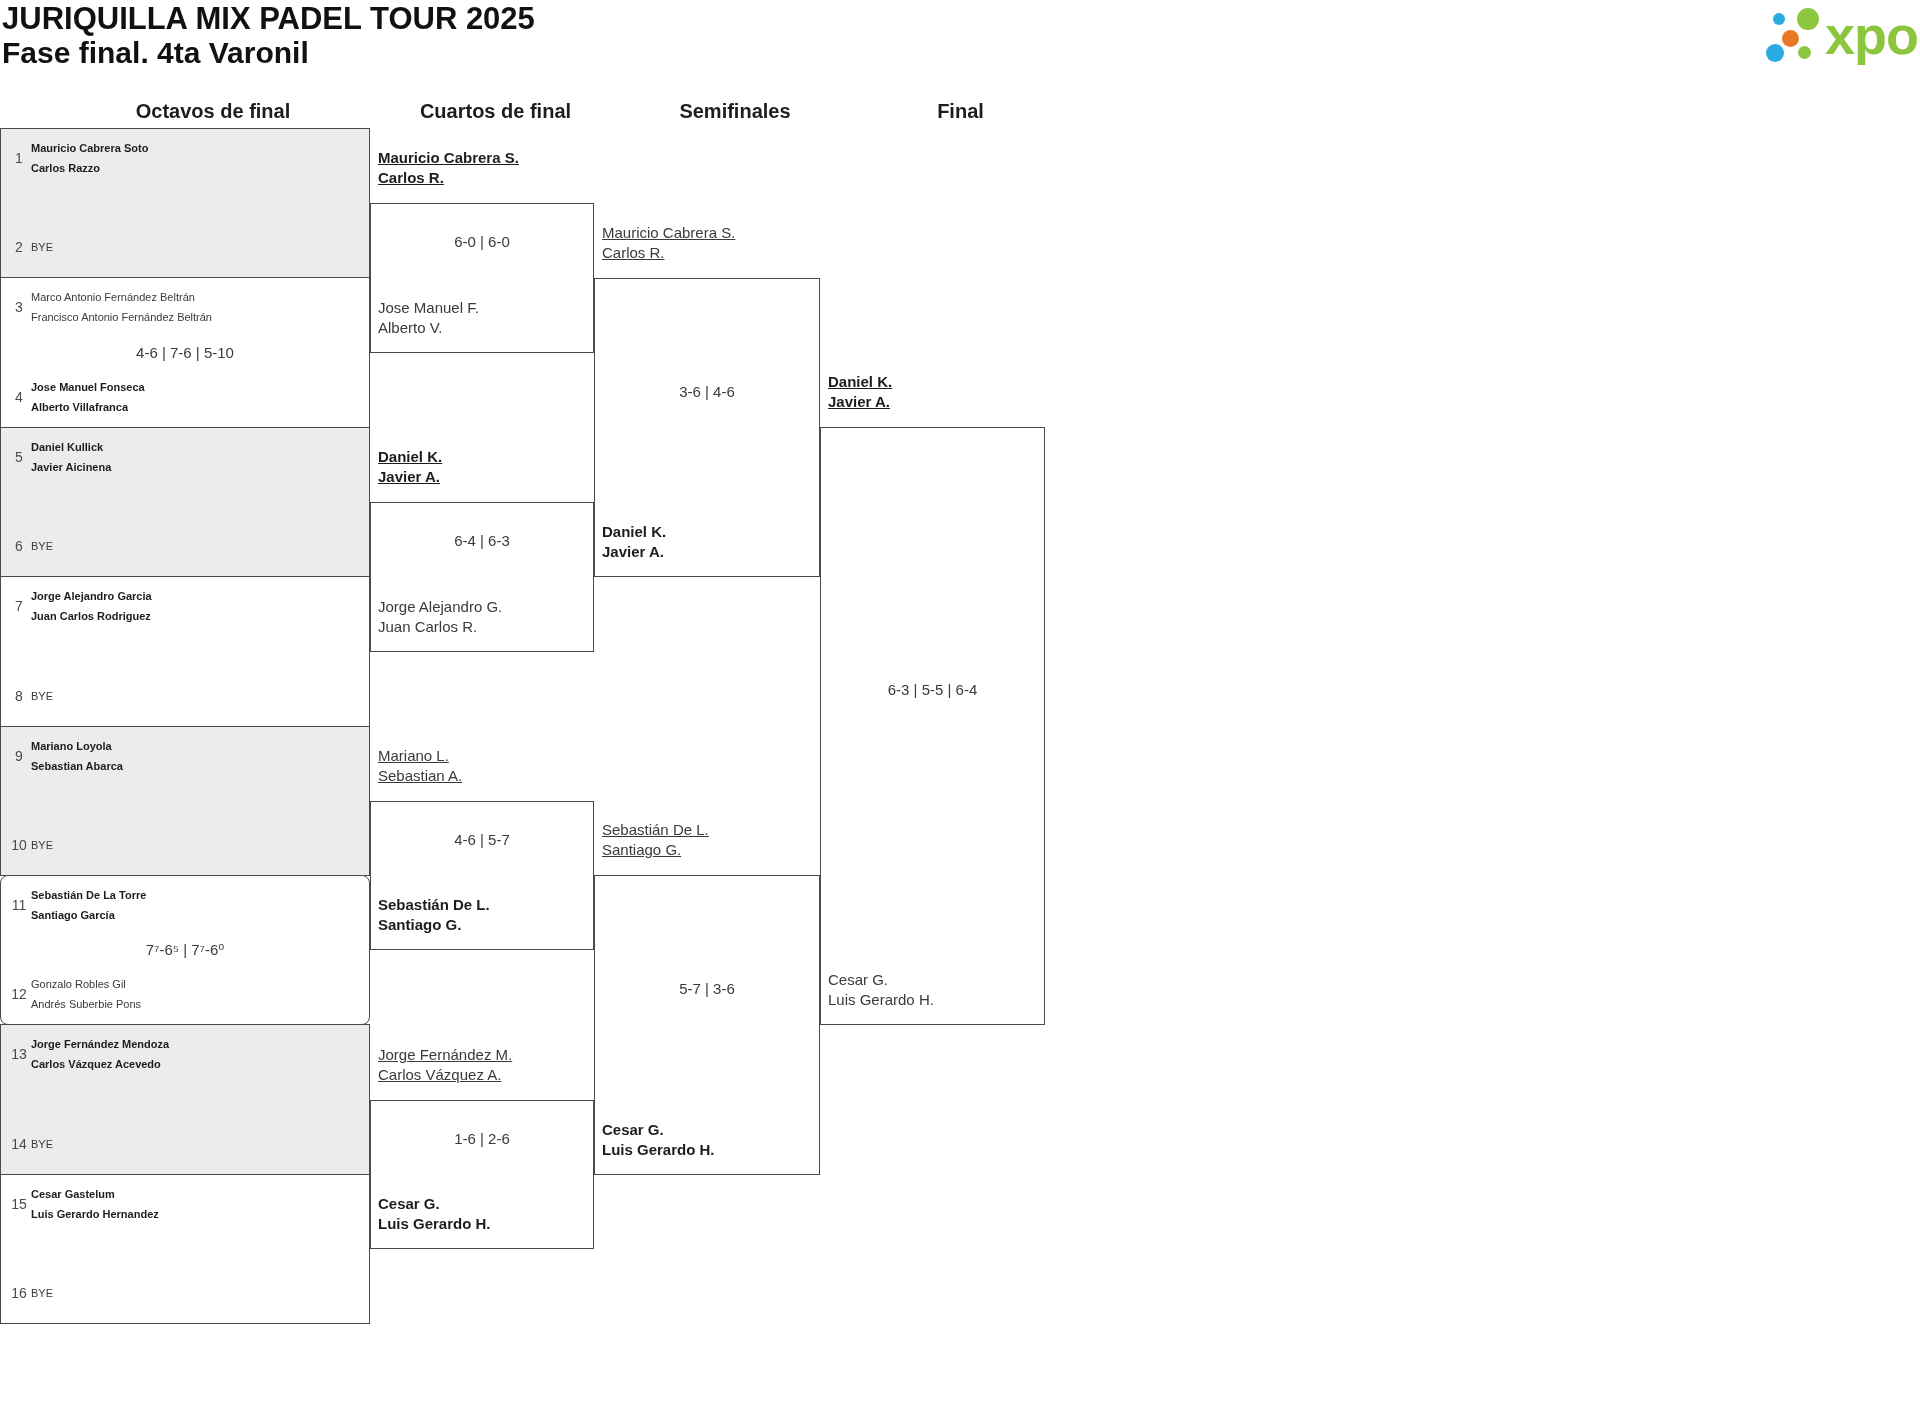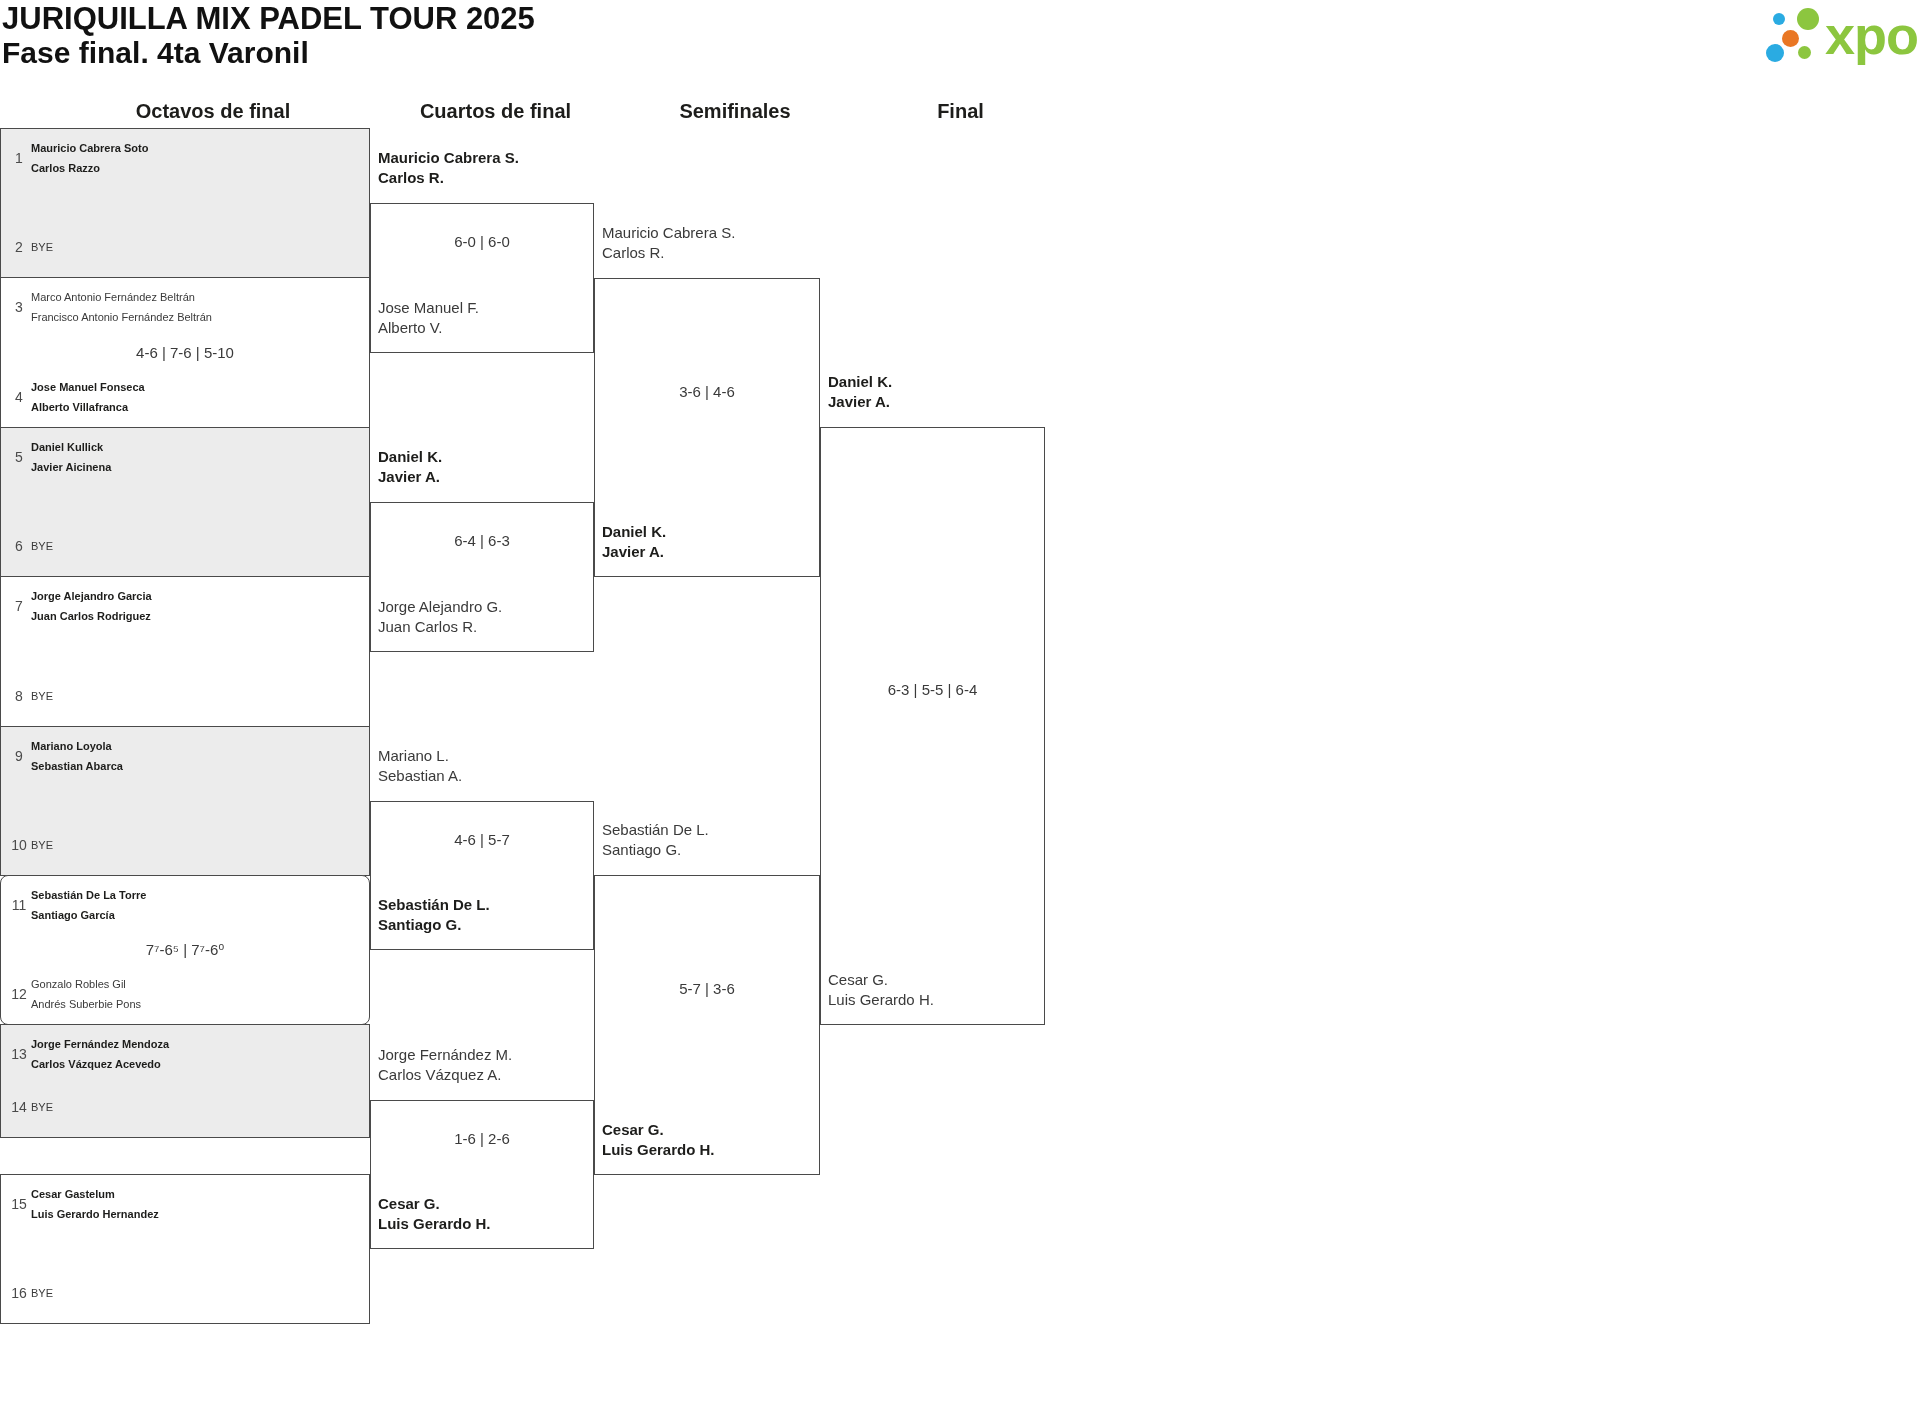--- a/index.html
+++ b/index.html
@@ -34,21 +34,21 @@
   .names .nl{display:block;}
   .entry.top{top:9px;}
   .entry.bottom-team{bottom:10px;}
   .entry.bottom-bye{bottom:20px;}
   .block-score{position:absolute;left:0;right:0;top:calc(50% - 10px);text-align:center;
                font-size:15px;line-height:20px;color:#3a3a3a;}
 
   
   .match-box{position:absolute;border:1px solid #4a4a4a;box-sizing:border-box;background:transparent;}
   .feeder{position:absolute;left:7px;font-size:15px;line-height:20px;color:#3a3a3a;}
-  .feeder.top{top:-56px;}
+  .feeder.top{top:-56px;text-decoration:underline;}
   .feeder.bottom{bottom:14px;}
   .feeder.winner{font-weight:700;color:#1d1d1b;}
   .match-score{position:absolute;left:0;right:0;top:calc(50% - 46px);text-align:center;
                font-size:15px;line-height:20px;color:#3a3a3a;}
 </style>
 </head>
 <body>
 
 <div id="page">
 
@@ -170,21 +170,21 @@
     <div class="block-score">7⁷-6⁵ | 7⁷-6⁰</div>
     <div class="entry bottom-team">
       <span class="seed">12</span>
       <span class="names">
           <span class="nl">Gonzalo Robles Gil</span>
           <span class="nl">Andrés Suberbie Pons</span>
         </span>
     </div>
   </div>
 
-  <div class="r16-block shaded" style="top:1024px;height:114px;">
+  <div class="r16-block shaded" style="top:1024px;height:151px;">
     <div class="entry top winner">
       <span class="seed">13</span>
       <span class="names">
           <span class="nl">Jorge Fernández Mendoza</span>
           <span class="nl">Carlos Vázquez Acevedo</span>
         </span>
     </div>
     <div class="block-score"></div>
     <div class="entry bottom-bye">
       <span class="seed">14</span>

